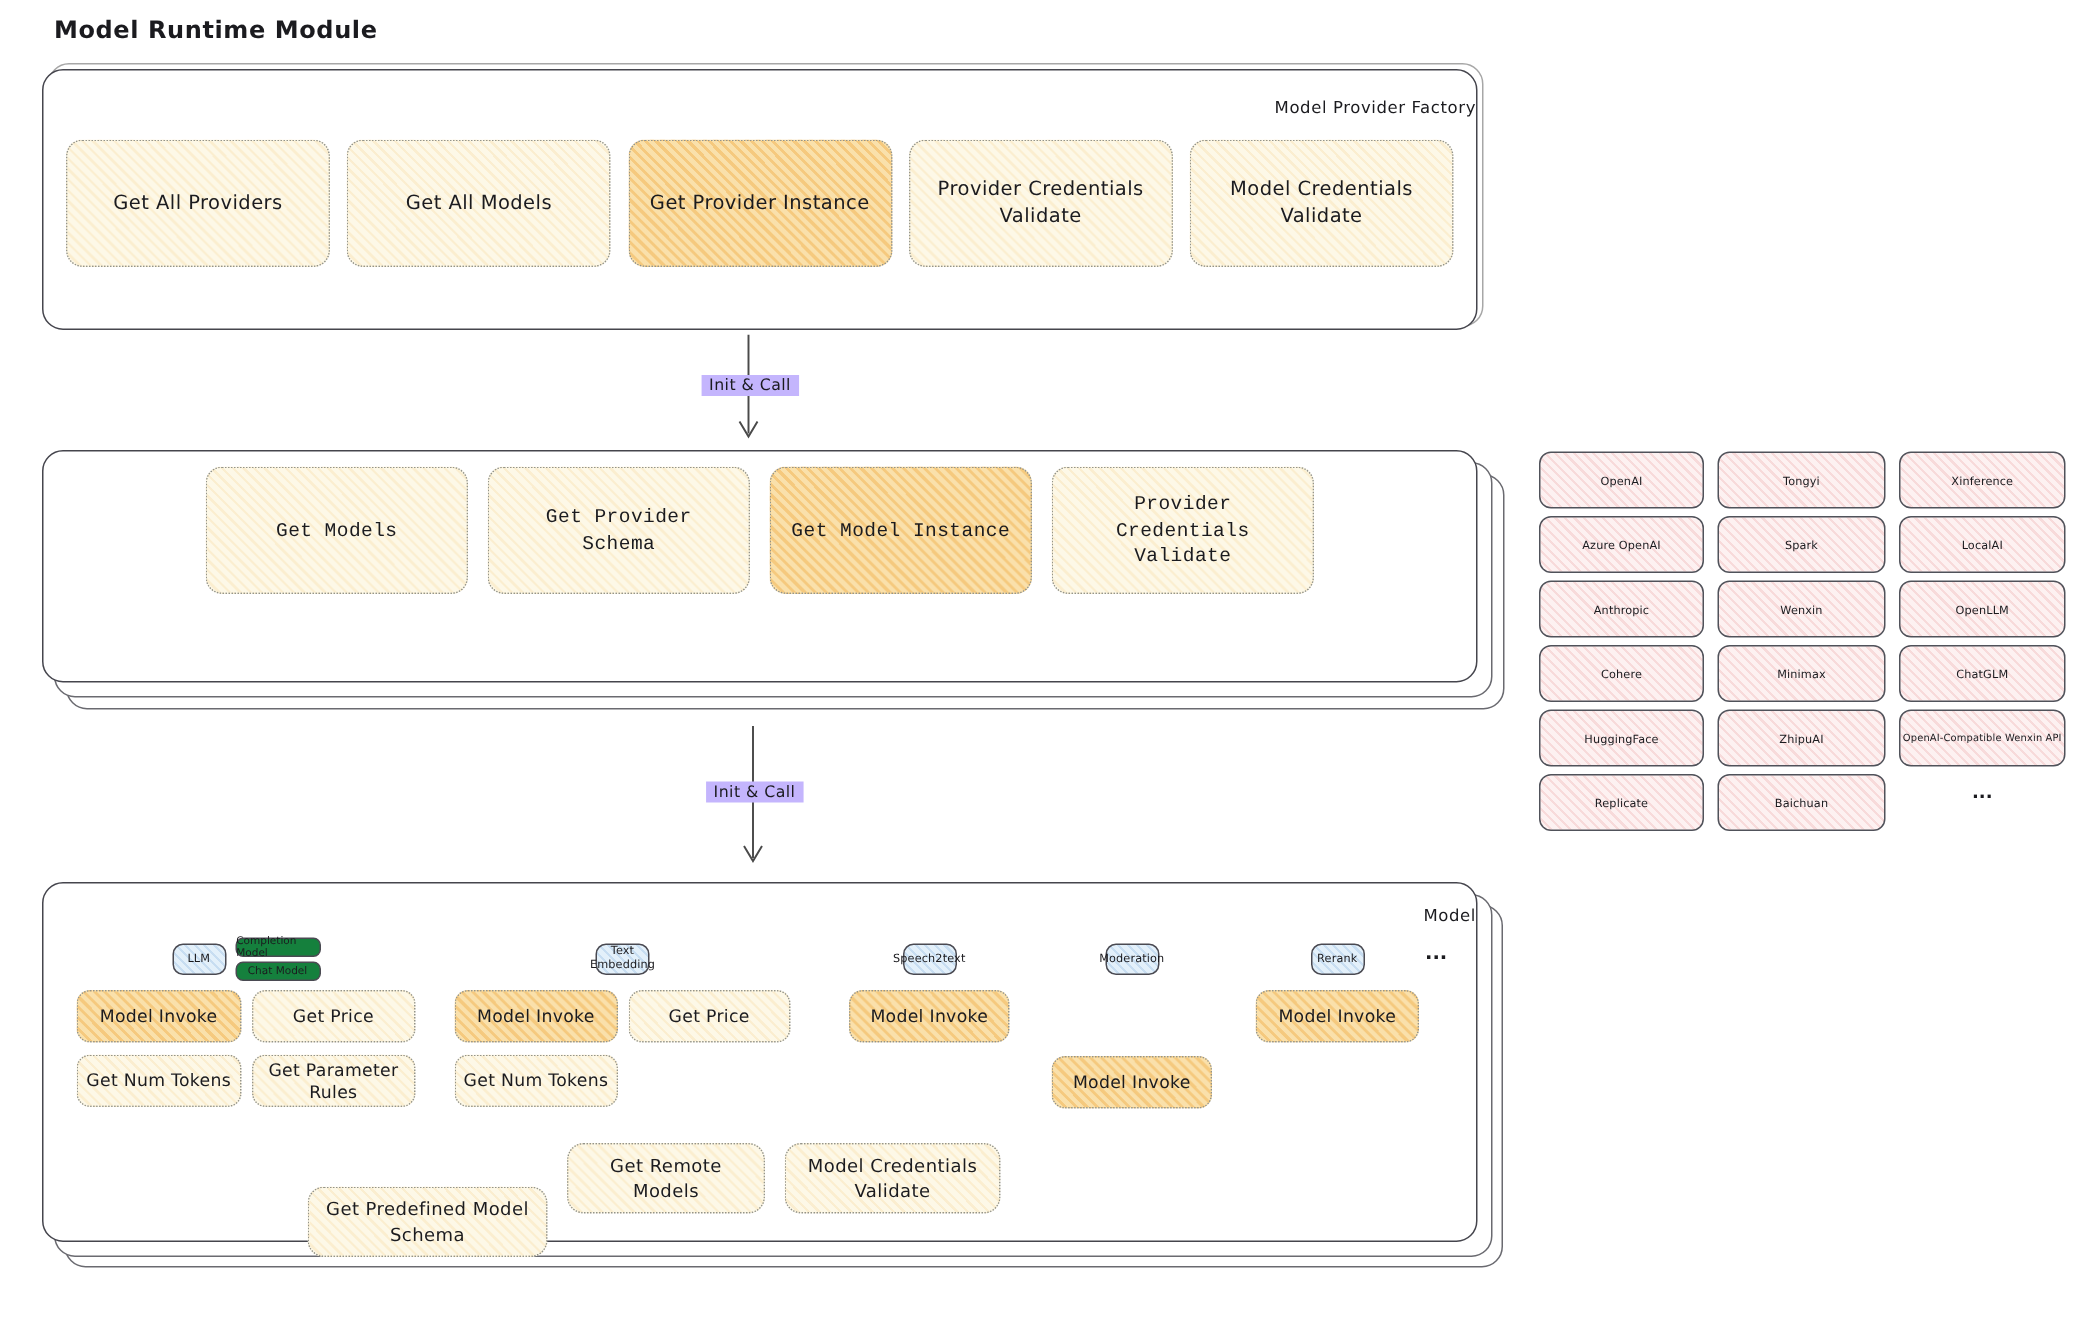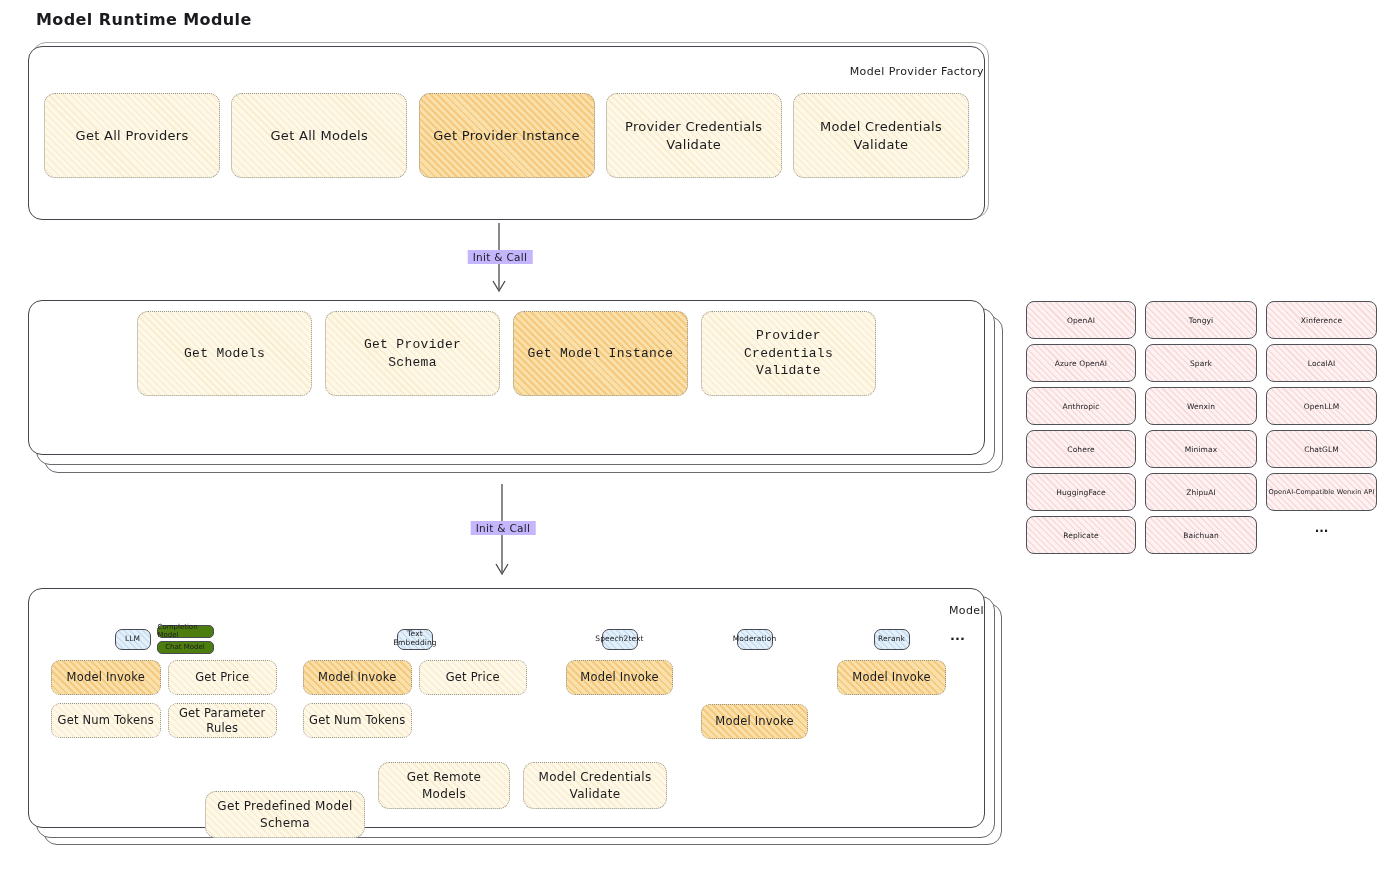--- a/index.html
+++ b/index.html
@@ -70,21 +70,21 @@
     border:1.2px solid #4a4a52; border-radius:7px; box-sizing:border-box;
     display:flex; align-items:center; justify-content:center; text-align:center;
     font-size:7.5px; line-height:1.15; letter-spacing:.1px;
     background:
       repeating-linear-gradient(45deg, rgba(128,173,219,.28) 0 1.5px, rgba(255,255,255,0) 1.5px 4.5px),
       #e3f0fa;
     width:36px; height:21px; padding:1px 2px;
   }
   .subtag-col { display:flex; flex-direction:column; gap:3px; }
   .subtag {
-    width:57px; height:13px; border:1px solid #4a4a52; border-radius:5px; background:#4d7c0f;
+    width:57px; height:13px; border:1px solid #4a4a52; border-radius:5px; background:#15803d;
     display:flex; align-items:center; justify-content:center; font-size:7px; box-sizing:border-box;
   }
   .btn-grid { display:grid; gap:8px 7px; width:100%; }
   .two-col { grid-template-columns:1fr 1fr; }
   .model-btn {
     min-height:35px; border:1.3px dotted #94948a; border-radius:9px; box-sizing:border-box;
     display:flex; align-items:center; justify-content:center; text-align:center;
     font-size:11.5px; line-height:1.25; padding:2px 5px; letter-spacing:.2px;
   }
   .g0 { left:51px;  top:624px; width:226px; }

